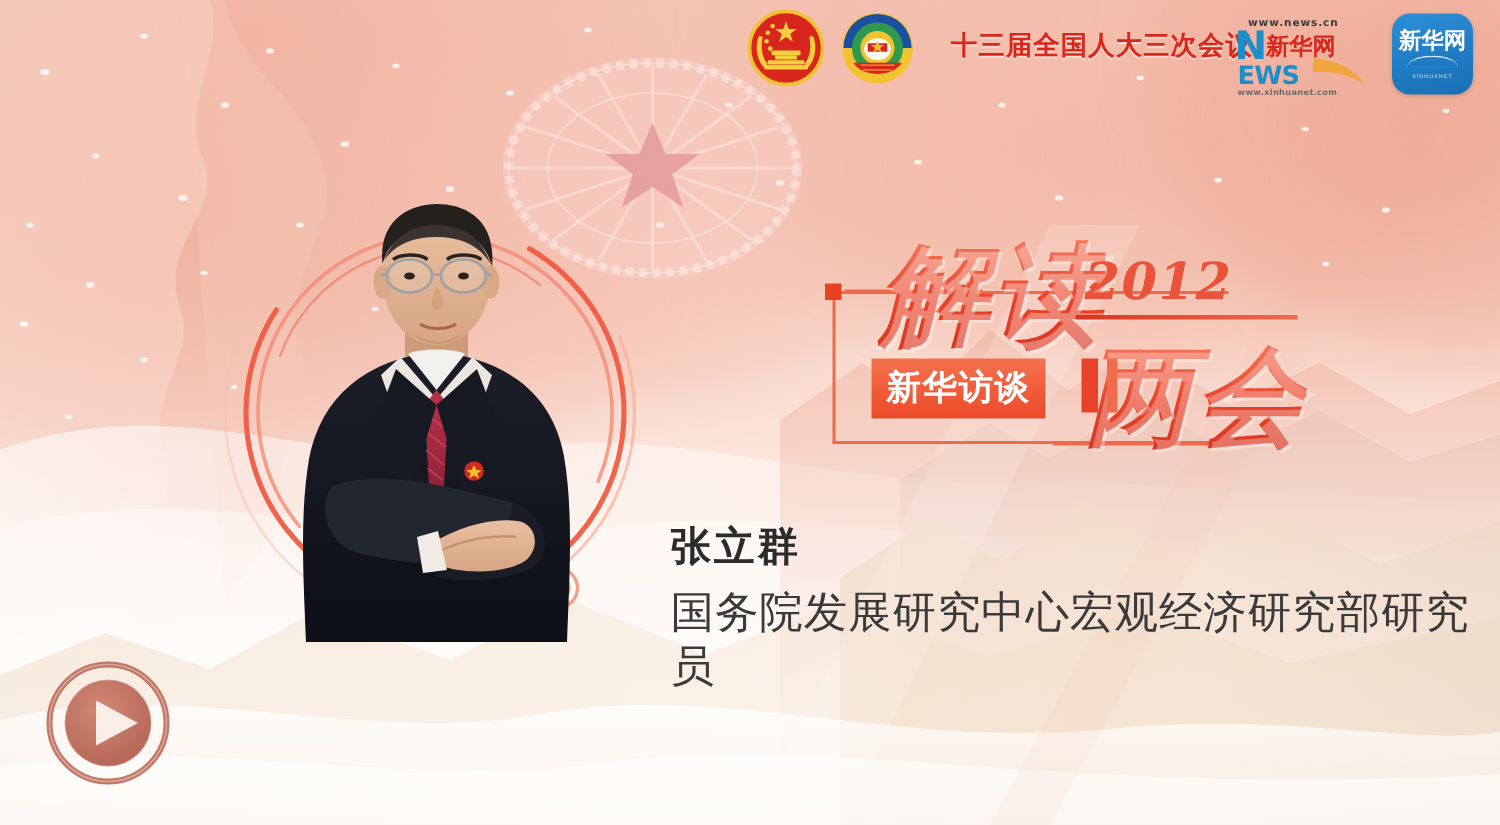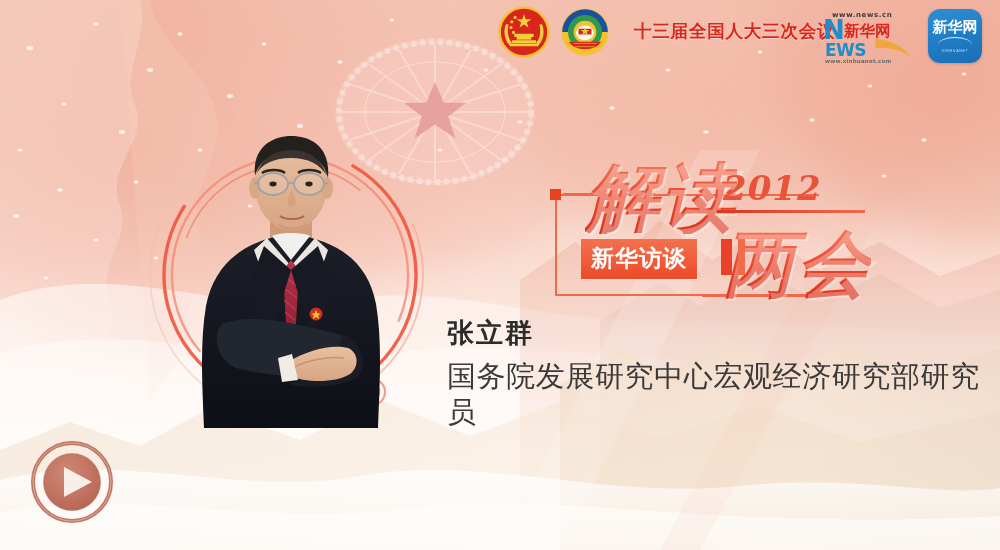--- a/index.html
+++ b/index.html
@@ -101,21 +101,21 @@
     text-shadow:2px 2px 0 rgba(255,255,255,.3);white-space:nowrap;}
 
   .badge{position:absolute;left:26px;top:79px;background:linear-gradient(180deg,#f4714f,#ec4a28);
     color:#fff;font-size:23px;font-weight:700;padding:4px 10px 5px;letter-spacing:1px;
     font-family:"DejaVu Sans","Liberation Sans",sans-serif;white-space:nowrap;
     box-shadow:1px 1px 0 rgba(255,255,255,.3);}
   .bar1{position:absolute;left:166px;top:79px;width:11px;height:36px;background:#e8432a;}
   .bar2{position:absolute;left:183px;top:79px;width:7px;height:36px;background:#ef6c4d;}
 
   
-  .name-block{position:absolute;left:447px;top:316px;}
+  .name-block{position:absolute;left:447px;top:348px;}
   .guest-name{font-size:27px;font-weight:700;color:#2b2b2b;letter-spacing:2px;
     font-family:"DejaVu Sans","Liberation Sans",sans-serif;line-height:1.25;}
   .guest-title{font-size:29px;color:#3a3a3a;letter-spacing:.6px;margin-top:8px;
     font-family:"DejaVu Sans","Liberation Sans",sans-serif;line-height:1.25;}
 
   
   .play-btn{position:absolute;left:30px;top:440px;width:84px;height:84px;cursor:pointer;}
 </style>
 </head>
 <body>

